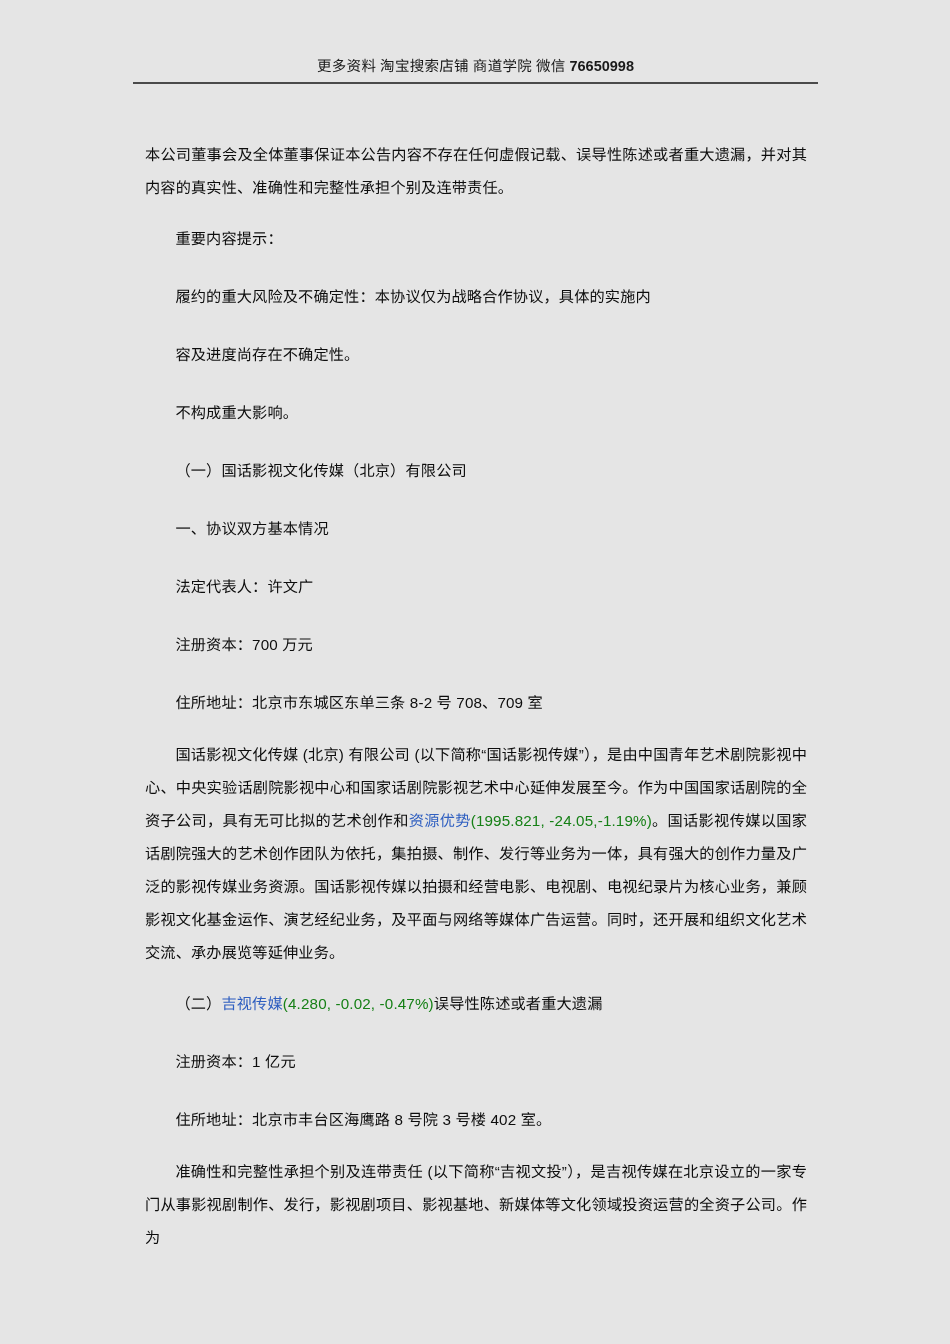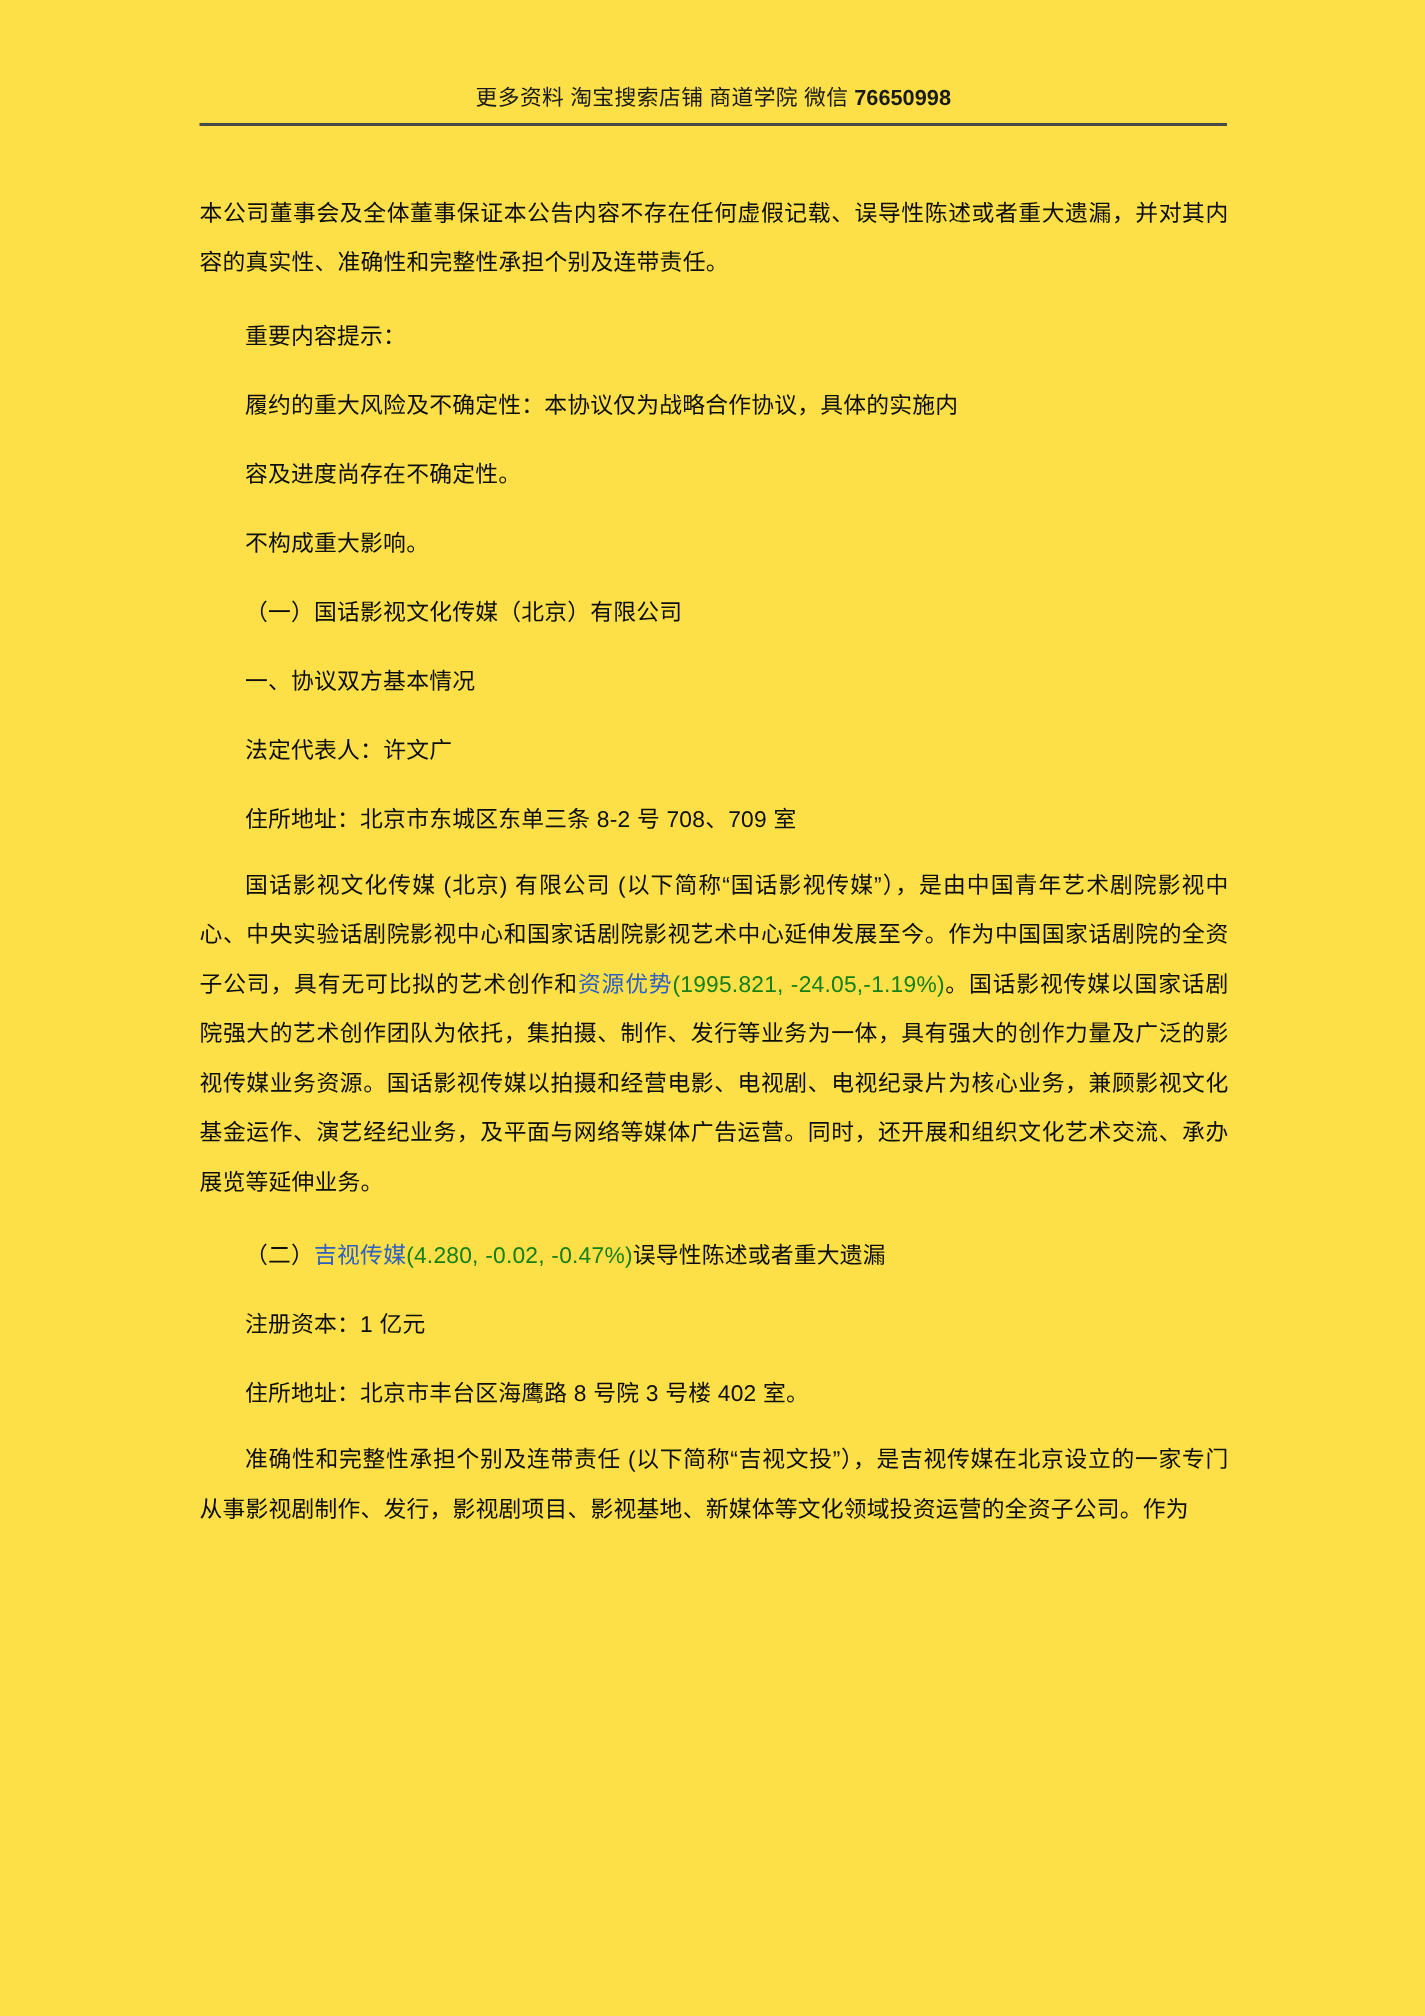--- a/index.html
+++ b/index.html
@@ -15,21 +15,21 @@
     color: #000000;
     -webkit-font-smoothing: antialiased;
   }
 
   .page {
     position: relative;
     width: 950px;
     height: 1344px;
     box-sizing: border-box;
     overflow: hidden;
-    background: #fde047;
+    background: #e5e5e5;
   }
 
   
   .page-header {
     position: absolute;
     left: 133px;
     top: 56px;
     width: 685px;
   }
   .header-text {
@@ -60,21 +60,21 @@
     position: absolute;
     left: 133px;
     top: 126px;
     width: 686px;
   }
 
   .para {
     font-size: 15.2px;
     line-height: 40px;
     color: #0d0d0d;
-    margin: 0;
+    margin: 12px;
     text-align: justify;
     text-justify: inter-ideograph;
     letter-spacing: 0.15px;
   }
 
   
   .para.tight {
     line-height: 33px;
   }
 
@@ -124,20 +124,21 @@
 
 
     <p class="para spaced indent2">不构成重大影响。</p>
 
     <p class="para spaced indent2">（一）国话影视文化传媒（北京）有限公司</p>
 
     <p class="para spaced indent2">一、协议双方基本情况</p>
 
     <p class="para spaced indent2"><span>法定代表人：</span><span>许文广</span></p>
 
+    <p class="para spaced indent2"><span>注册资本：</span><span>700 万元</span></p>
 
     <p class="para spaced indent2"><span>住所地址：</span><span>北京市东城区东单三条 8-2 号 708、709 室</span></p>
 
     <p class="para tight indent2 pad-top-sm"><span>国话影视文化传媒 (北京) 有限公司 (以下简称“国话影视传媒”），是由中国青年艺术剧院影视中心、中央实验话剧院影视中心和国家话剧院影视艺术中心延伸发展至今。作为中国国家话剧院的全资子公司，具有无可比拟的艺术创作和</span><a href="#" class="stock-link">资源优势</a><span class="stock-quote">(1995.821, -24.05,-1.19%)</span><span>。国话影视传媒以国家话剧院强大的艺术创作团队为依托，集拍摄、制作、发行等业务为一体，具有强大的创作力量及广泛的影视传媒业务资源。国话影视传媒以拍摄和经营电影、电视剧、电视纪录片为核心业务，兼顾影视文化基金运作、演艺经纪业务，及平面与网络等媒体广告运营。同时，还开展和组织文化艺术交流、承办展览等延伸业务。</span></p>
 
     <p class="para spaced indent2 pad-top-md"><span>（二）</span><a href="#" class="stock-link">吉视传媒</a><span class="stock-quote">(4.280, -0.02, -0.47%)</span><span>误导性陈述或者重大遗漏</span></p>
 
 
     <p class="para spaced indent2"><span>注册资本：</span><span>1 亿元</span></p>
 

